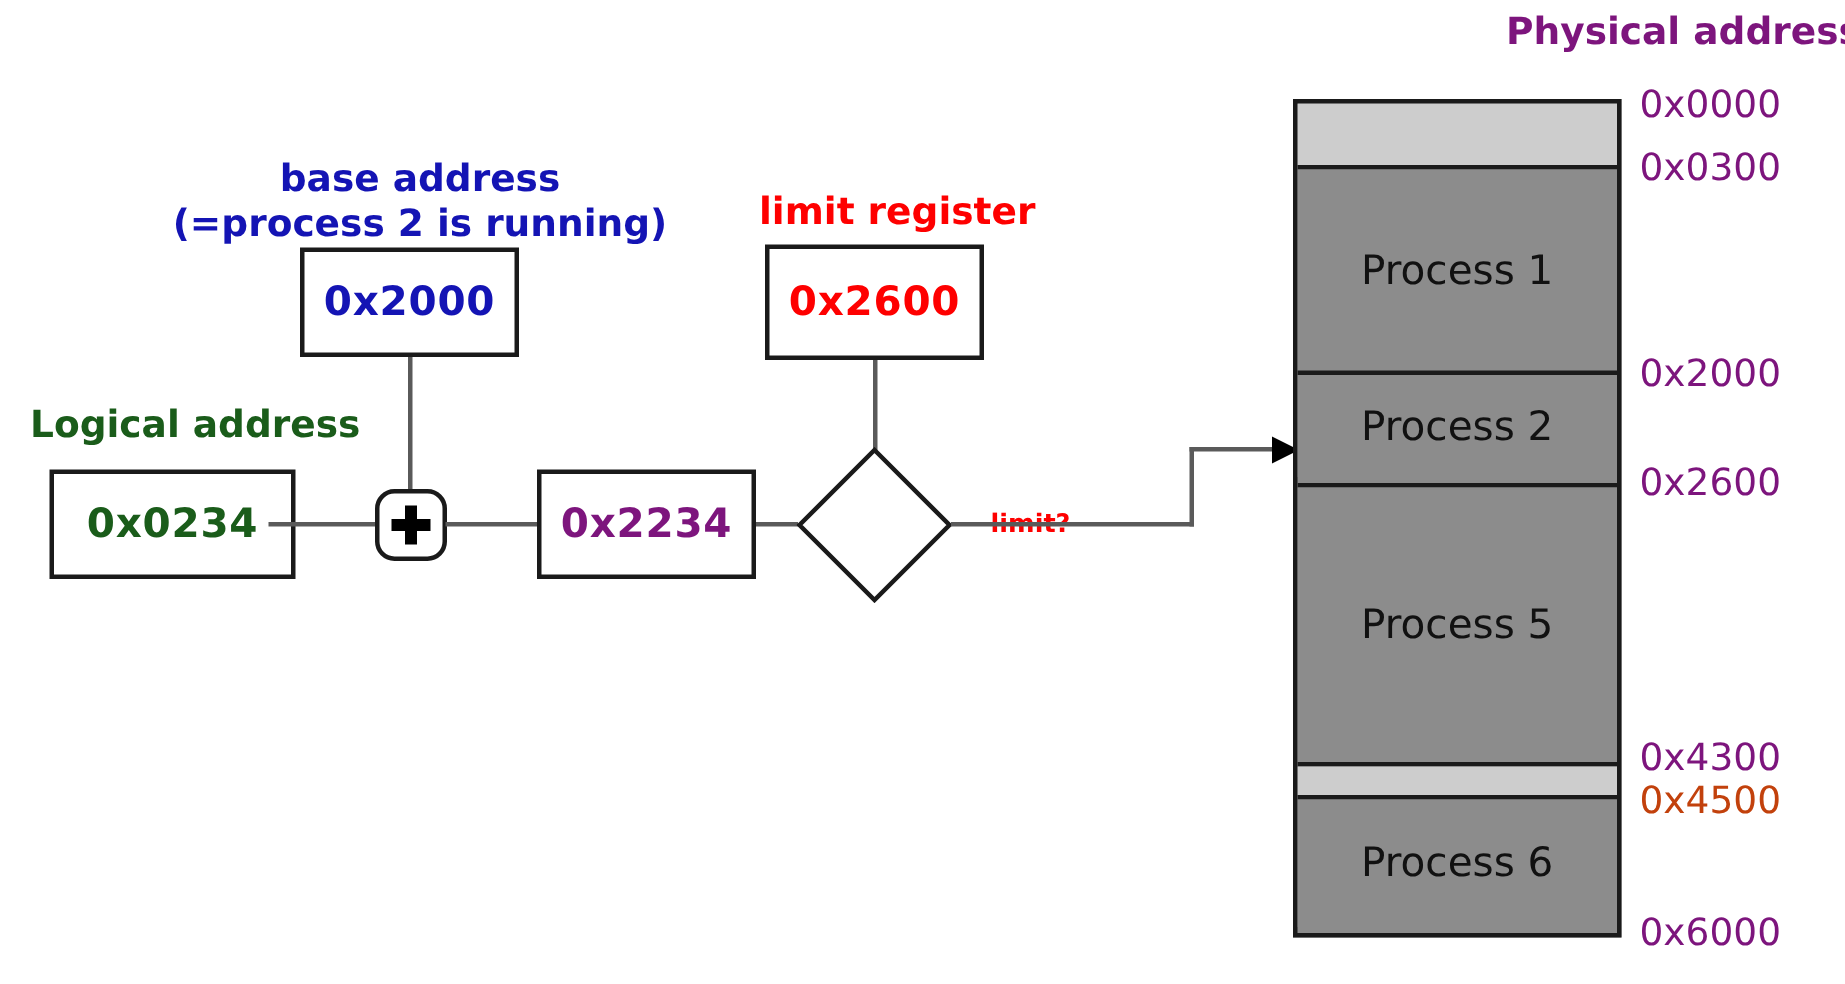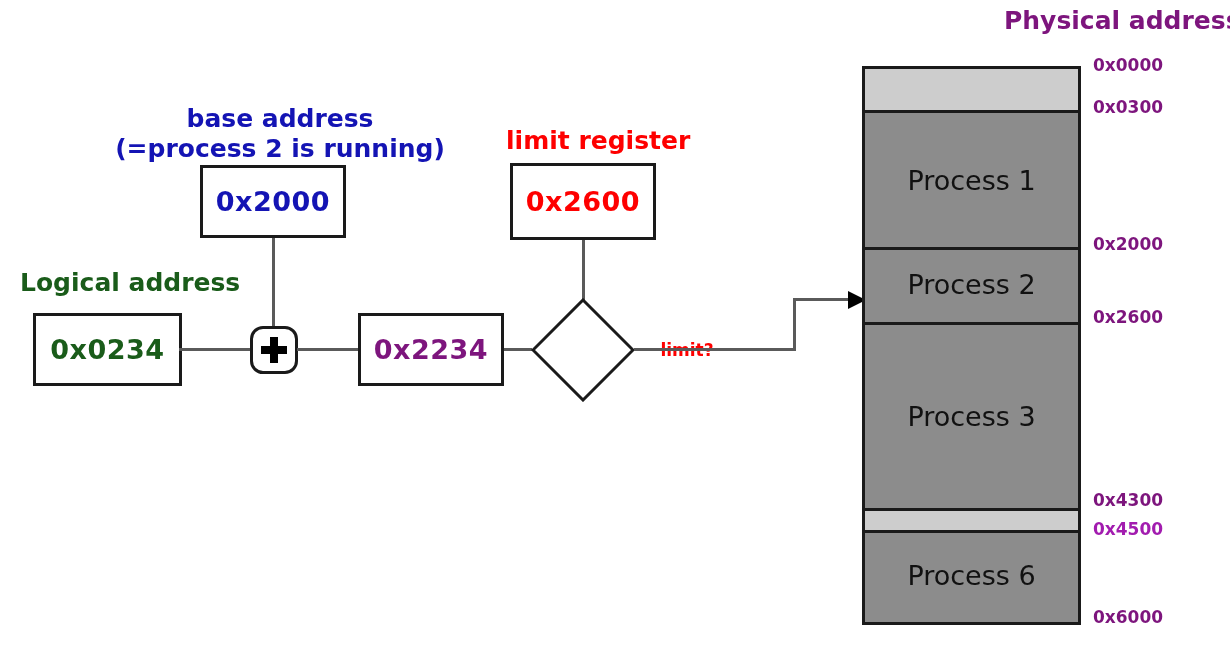--- a/index.html
+++ b/index.html
@@ -114,22 +114,22 @@
     font-family: "DejaVu Sans", sans-serif;
   }
   .mem-sep {
     position: absolute;
     left: 0; right: 0;
     height: 3px;
     background: #1a1a1a;
   }
   .addr {
     position: absolute;
-    font-weight: bold;
-    font-size: 17px;
+    font-weight: normal;
+    font-size: 25px;
     white-space: pre;
   }
 </style>
 </head>
 <body>
 
 <div id="canvas">
 
   <div class="lbl center" style="left:110px; top:104px; width:340px; color:#1414b4;"><span>base address</span><br><span>(=process 2 is running)</span></div>
 
@@ -142,21 +142,21 @@
   <div class="lbl" style="left:506px; top:126px; width:160px; text-align:center; color:#fe0000;">limit register</div>
 
   <div class="vbox" style="left:510px; top:163px; width:146px; height:77px; color:#fe0000;">
     <span>0x2600</span>
   </div>
 
   <div class="line-v" style="left:582px; top:240px; height:62px;"></div>
 
   <div class="lbl" style="left:20px; top:268px; color:#1a5c1a;">Logical address</div>
 
-  <div class="vbox" style="left:33px; top:313px; width:149px; height:73px; color:#1a5c1a;">
+  <div class="vbox" style="left:33px; top:313px; width:164px; height:73px; color:#1a5c1a;">
     <span>0x0234</span>
   </div>
 
   <div class="line-h" style="left:179px; top:348px; width:72px;"></div>
 
   <div class="plus-node" style="left:250px; top:326px; width:48px; height:48px;">
     <span class="plus-glyph"></span>
   </div>
 
   <div class="line-h" style="left:297px; top:348px; width:62px;"></div>
@@ -194,35 +194,35 @@
       <span>Process 1</span>
     </div>
     <div class="mem-sep" style="top:178px;"></div>
 
     <div class="mem-band" style="top:181px; height:68px; background:#8c8c8c;">
       <span>Process 2</span>
     </div>
     <div class="mem-sep" style="top:253px;"></div>
 
     <div class="mem-band" style="top:256px; height:183px; background:#8c8c8c;">
-      <span>Process 3</span>
+      <span>Process 5</span>
     </div>
     <div class="mem-sep" style="top:439px;"></div>
 
     <div class="mem-band" style="top:442px; height:19px; background:#cdcdcd;">
       <span></span>
     </div>
     <div class="mem-sep" style="top:461px;"></div>
 
     <div class="mem-band" style="top:464px; height:85px; background:#8c8c8c;">
       <span>Process 6</span>
     </div>
   </div>
 
   <div class="addr" style="left:1093px; top:55px; color:#7d157d;">0x0000</div>
   <div class="addr" style="left:1093px; top:97px; color:#7d157d;">0x0300</div>
   <div class="addr" style="left:1093px; top:234px; color:#7d157d;">0x2000</div>
   <div class="addr" style="left:1093px; top:307px; color:#7d157d;">0x2600</div>
   <div class="addr" style="left:1093px; top:490px; color:#7d157d;">0x4300</div>
-  <div class="addr" style="left:1093px; top:519px; color:#a21caf;">0x4500</div>
+  <div class="addr" style="left:1093px; top:519px; color:#c2410c;">0x4500</div>
   <div class="addr" style="left:1093px; top:607px; color:#7d157d;">0x6000</div>
 
 </div>
 
 </body></html>

